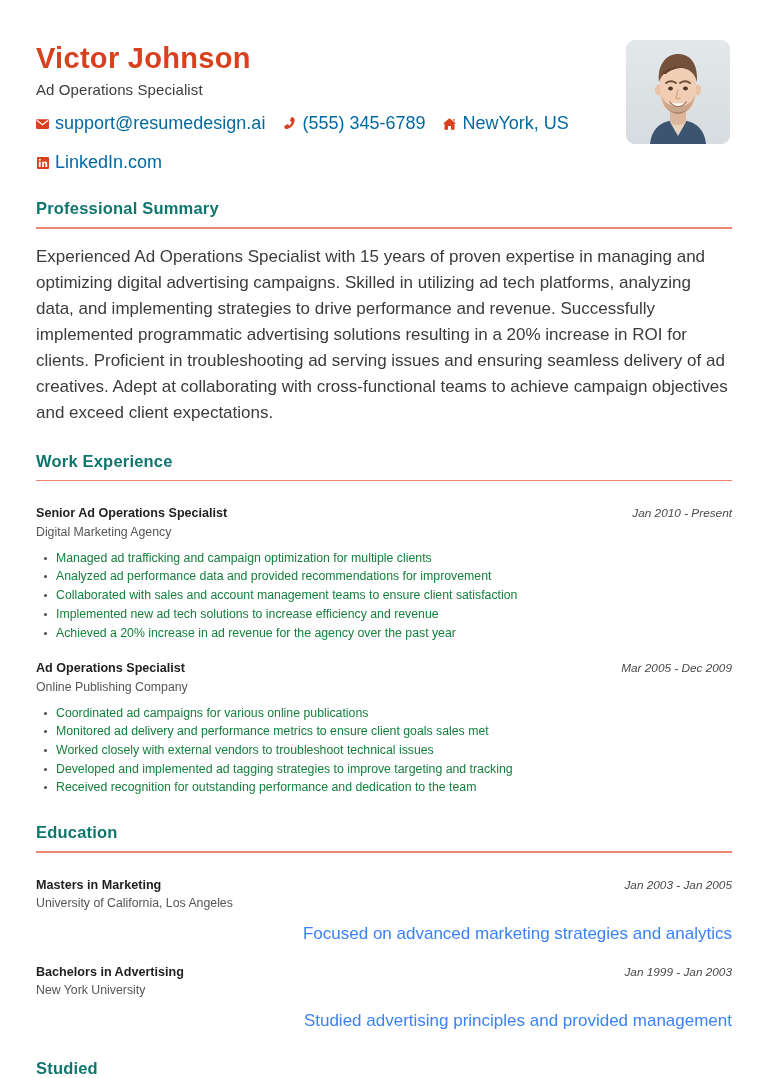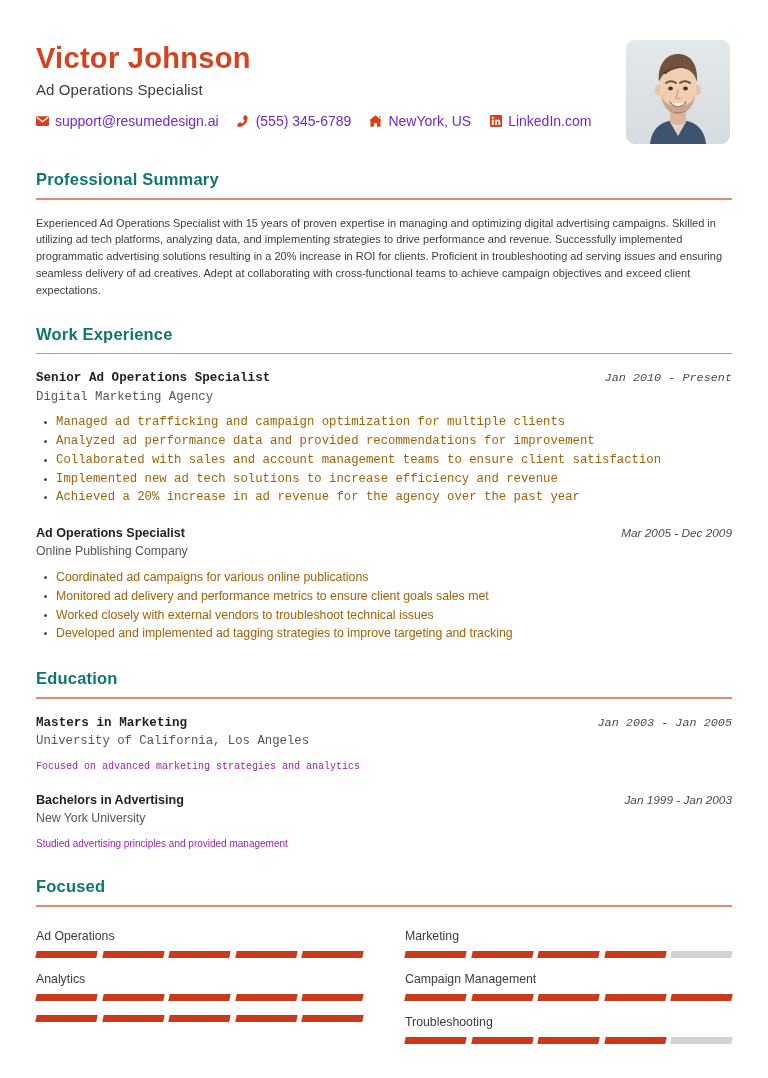--- a/index.html
+++ b/index.html
@@ -44,22 +44,22 @@
     display: flex;
     align-items: center;
     gap: 18px;
     margin-top: 15px;
     flex-wrap: wrap;
   }
   .contact-item {
     display: flex;
     align-items: center;
     gap: 6px;
-    font-size: 14px;
-    color: #6d28d9;
+    font-size: 18px;
+    color: #0369a1;
     white-space: nowrap;
   }
   .contact-item .ico {
     display: inline-flex;
     align-items: center;
     justify-content: center;
     width: 13px;
     height: 13px;
     color: #D8411E;
     flex: 0 0 auto;
@@ -88,29 +88,29 @@
     letter-spacing: 0.2px;
   }
   .section-rule {
     height: 1.5px;
     background: #E8876B;
     margin-top: 9px;
     width: 100%;
   }
   .summary-text {
     margin-top: 15px;
-    font-size: 11px;
+    font-size: 17px;
     line-height: 1.53;
     color: #3b3b3b;
     text-align: left;
   }
 
   
   .entry { margin-top: 18px; }
-  .entry:first-of-type { margin-top: 16px; font-family: Liberation Mono, monospace; }
+  .entry:first-of-type { margin-top: 24px; }
   .entry-head {
     display: flex;
     align-items: flex-start;
     justify-content: space-between;
     gap: 12px;
   }
   .entry-title {
     font-size: 12.6px;
     font-weight: bold;
     color: #1f1f1f;
@@ -131,39 +131,40 @@
   }
   .bullets {
     margin: 9px 0 0 0;
     padding-left: 20px;
     list-style: none;
   }
   .bullets li {
     position: relative;
     font-size: 12.3px;
     line-height: 1.44;
-    color: #a16207;
+    color: #15803d;
     padding-left: 0;
     margin-bottom: 1px;
   }
   .bullets li::before {
     content: "";
     position: absolute;
     left: -12px;
     top: 7px;
     width: 3px;
     height: 3px;
     border-radius: 50%;
     background: #4a4a4a;
   }
   .edu-note {
-    font-size: 10px;
-    color: #a21caf;
+    font-size: 17px;
+    color: #3b82f6;
     margin-top: 10px;
     line-height: 1.4;
+    text-align: right;
   }
 
   
   .skills-grid {
     margin-top: 8px;
     display: grid;
     grid-template-columns: 1fr 1fr;
     column-gap: 42px;
     row-gap: 0;
   }
@@ -310,20 +311,21 @@
               <div class="entry-title">Ad Operations Specialist</div>
               <div class="entry-org">Online Publishing Company</div>
             </div>
             <div class="entry-date">Mar 2005 - Dec 2009</div>
           </div>
           <ul class="bullets">
             <li>Coordinated ad campaigns for various online publications</li>
             <li>Monitored ad delivery and performance metrics to ensure client goals sales met</li>
             <li>Worked closely with external vendors to troubleshoot technical issues</li>
             <li>Developed and implemented ad tagging strategies to improve targeting and tracking</li>
+            <li>Received recognition for outstanding performance and dedication to the team</li>
           </ul>
         </div>
       </div>
   </div>
 
   <div class="section">
     <div class="section-title">Education</div>
     <div class="section-rule"></div>
     <div id="education-list">
         <div class="entry">
@@ -343,21 +345,21 @@
               <div class="entry-org">New York University</div>
             </div>
             <div class="entry-date">Jan 1999 - Jan 2003</div>
           </div>
           <div class="edu-note">Studied advertising principles and provided management</div>
         </div>
       </div>
   </div>
 
   <div class="section">
-    <div class="section-title">Focused</div>
+    <div class="section-title">Studied</div>
     <div class="section-rule"></div>
     <div class="skills-grid" id="skills-grid">
         <div class="skill">
           <div class="skill-name">Ad Operations</div>
           <div class="skill-bar">
             <span class="seg on"></span>
             <span class="seg on"></span>
             <span class="seg on"></span>
             <span class="seg on"></span>
             <span class="seg on"></span>

